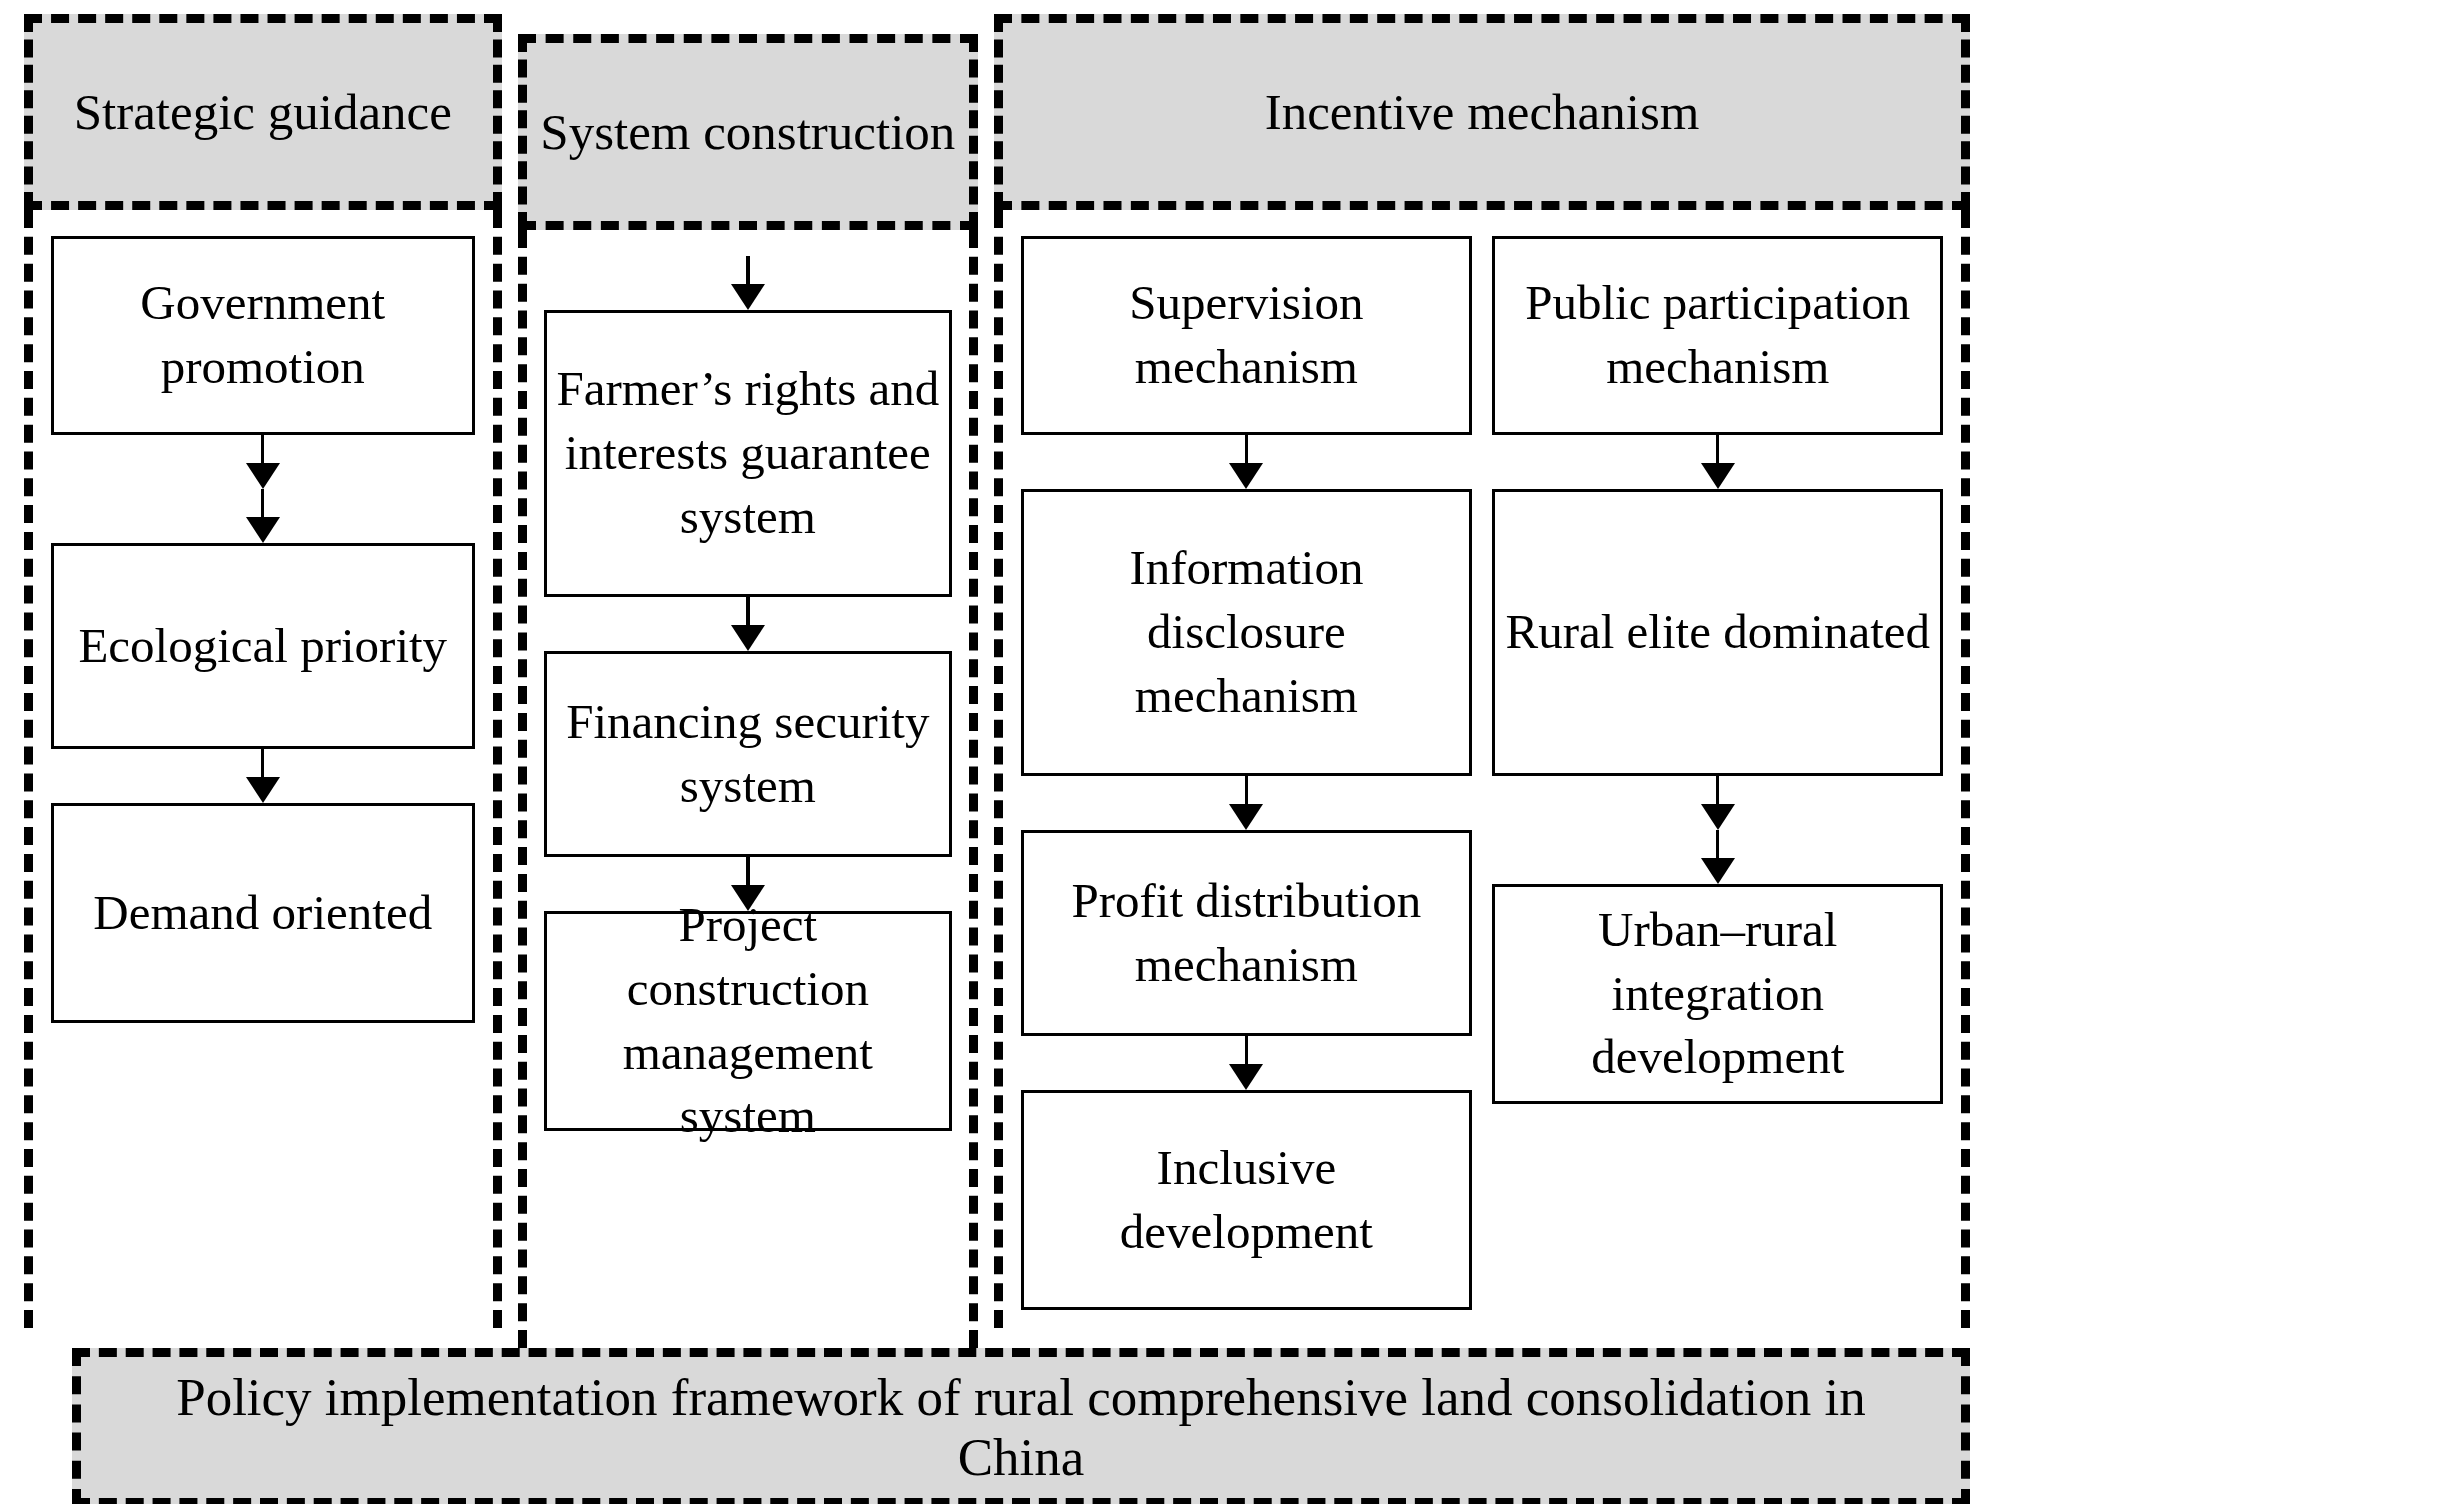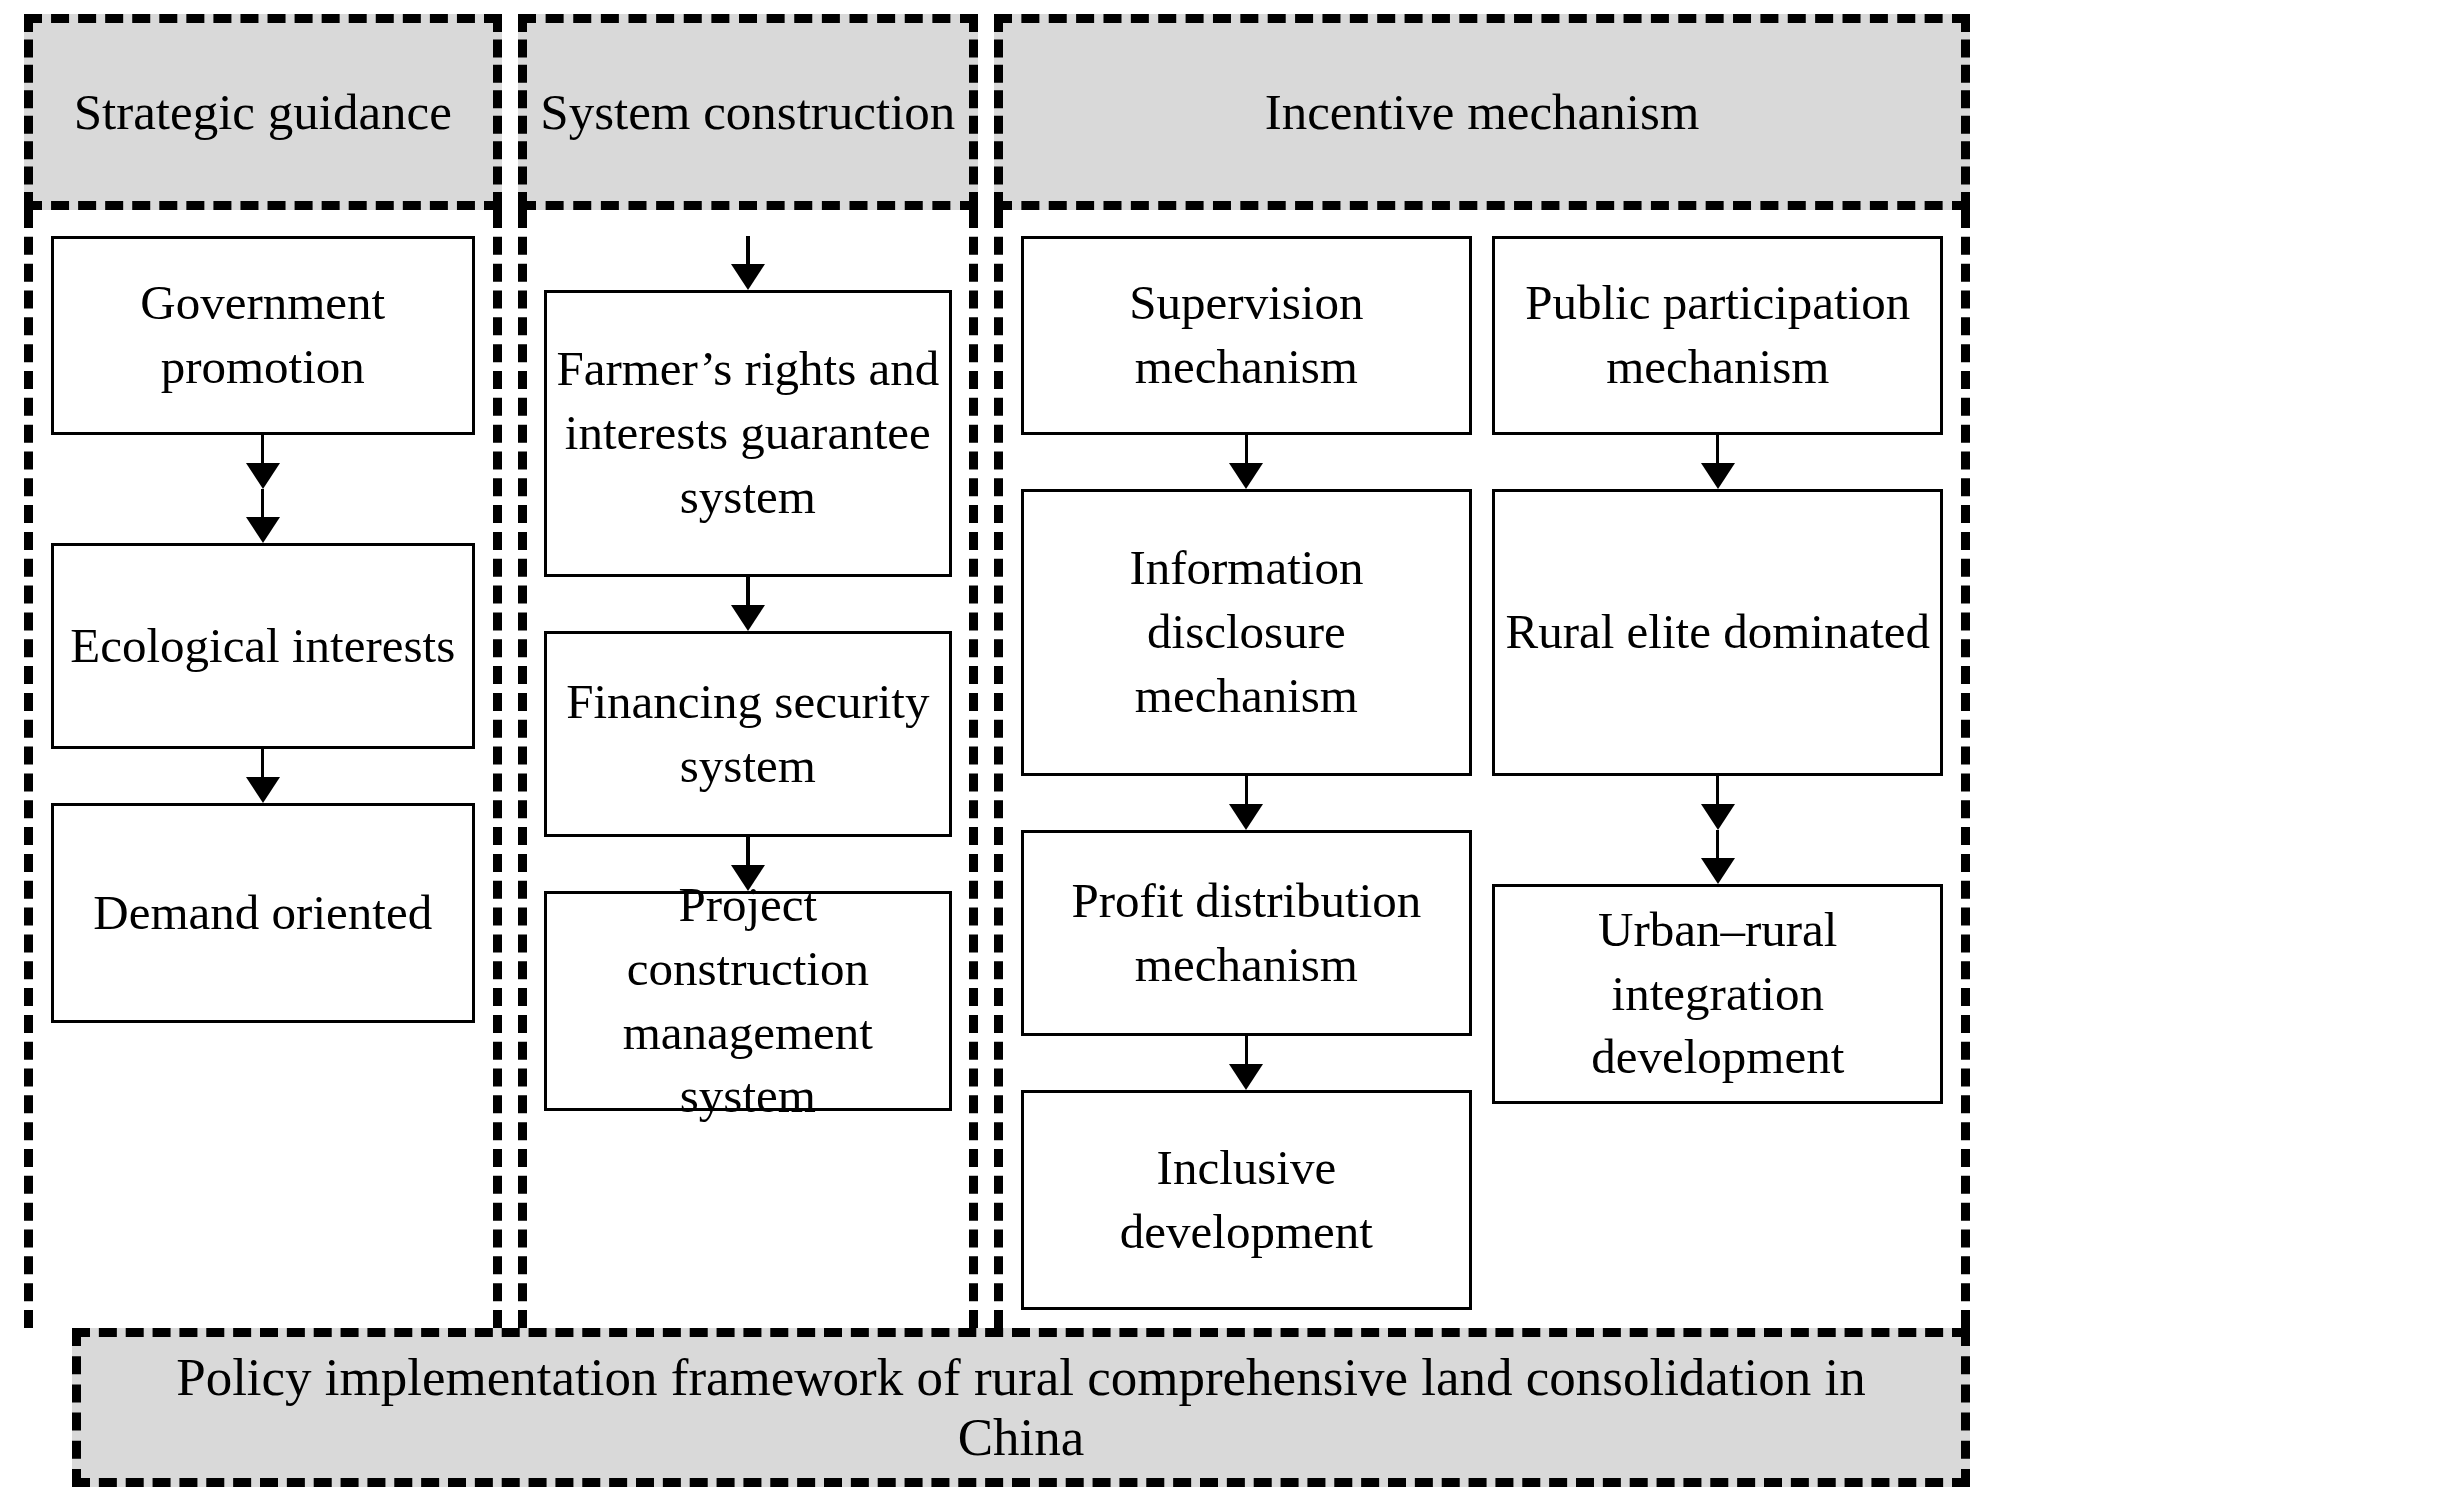--- a/index.html
+++ b/index.html
@@ -16,21 +16,21 @@
   }
   .canvas{
     width:1990px;height:1504px;
     padding:13.5px 20px 17.6px 24px;
     display:flex;flex-direction:column;
     background:#fff;
   }
   .top{display:flex;gap:16px;}
   .col{display:flex;flex-direction:column;}
   .col-strategic{width:595px;}
-  .col-system{width:574px;}
+  .col-system{width:574px;margin-top:20px;}
   .col-incentive{width:1216px;}
   .col-header{
     height:196px;flex:0 0 196px;
     border:9.5px dashed var(--line);
     background:var(--header-bg);
     display:flex;align-items:center;justify-content:center;
     font-size:51px;text-align:center;
   }
   .col-body{
     height:1118px;flex:0 0 1118px;
@@ -87,21 +87,21 @@
       <div class="col-body">
         <div class="node h1">Government promotion</div>
         <div class="arrow">
             <div class="stem"></div>
             <div class="head"></div>
           </div>
         <div class="arrow">
             <div class="stem"></div>
             <div class="head"></div>
           </div>
-        <div class="node h3">Ecological interests</div>
+        <div class="node h3">Ecological priority</div>
         <div class="arrow">
             <div class="stem"></div>
             <div class="head"></div>
           </div>
         <div class="node h4">Demand oriented</div>
       </div>
     </div>
 
     <div class="col col-system">
       <div class="col-header">System construction</div>

